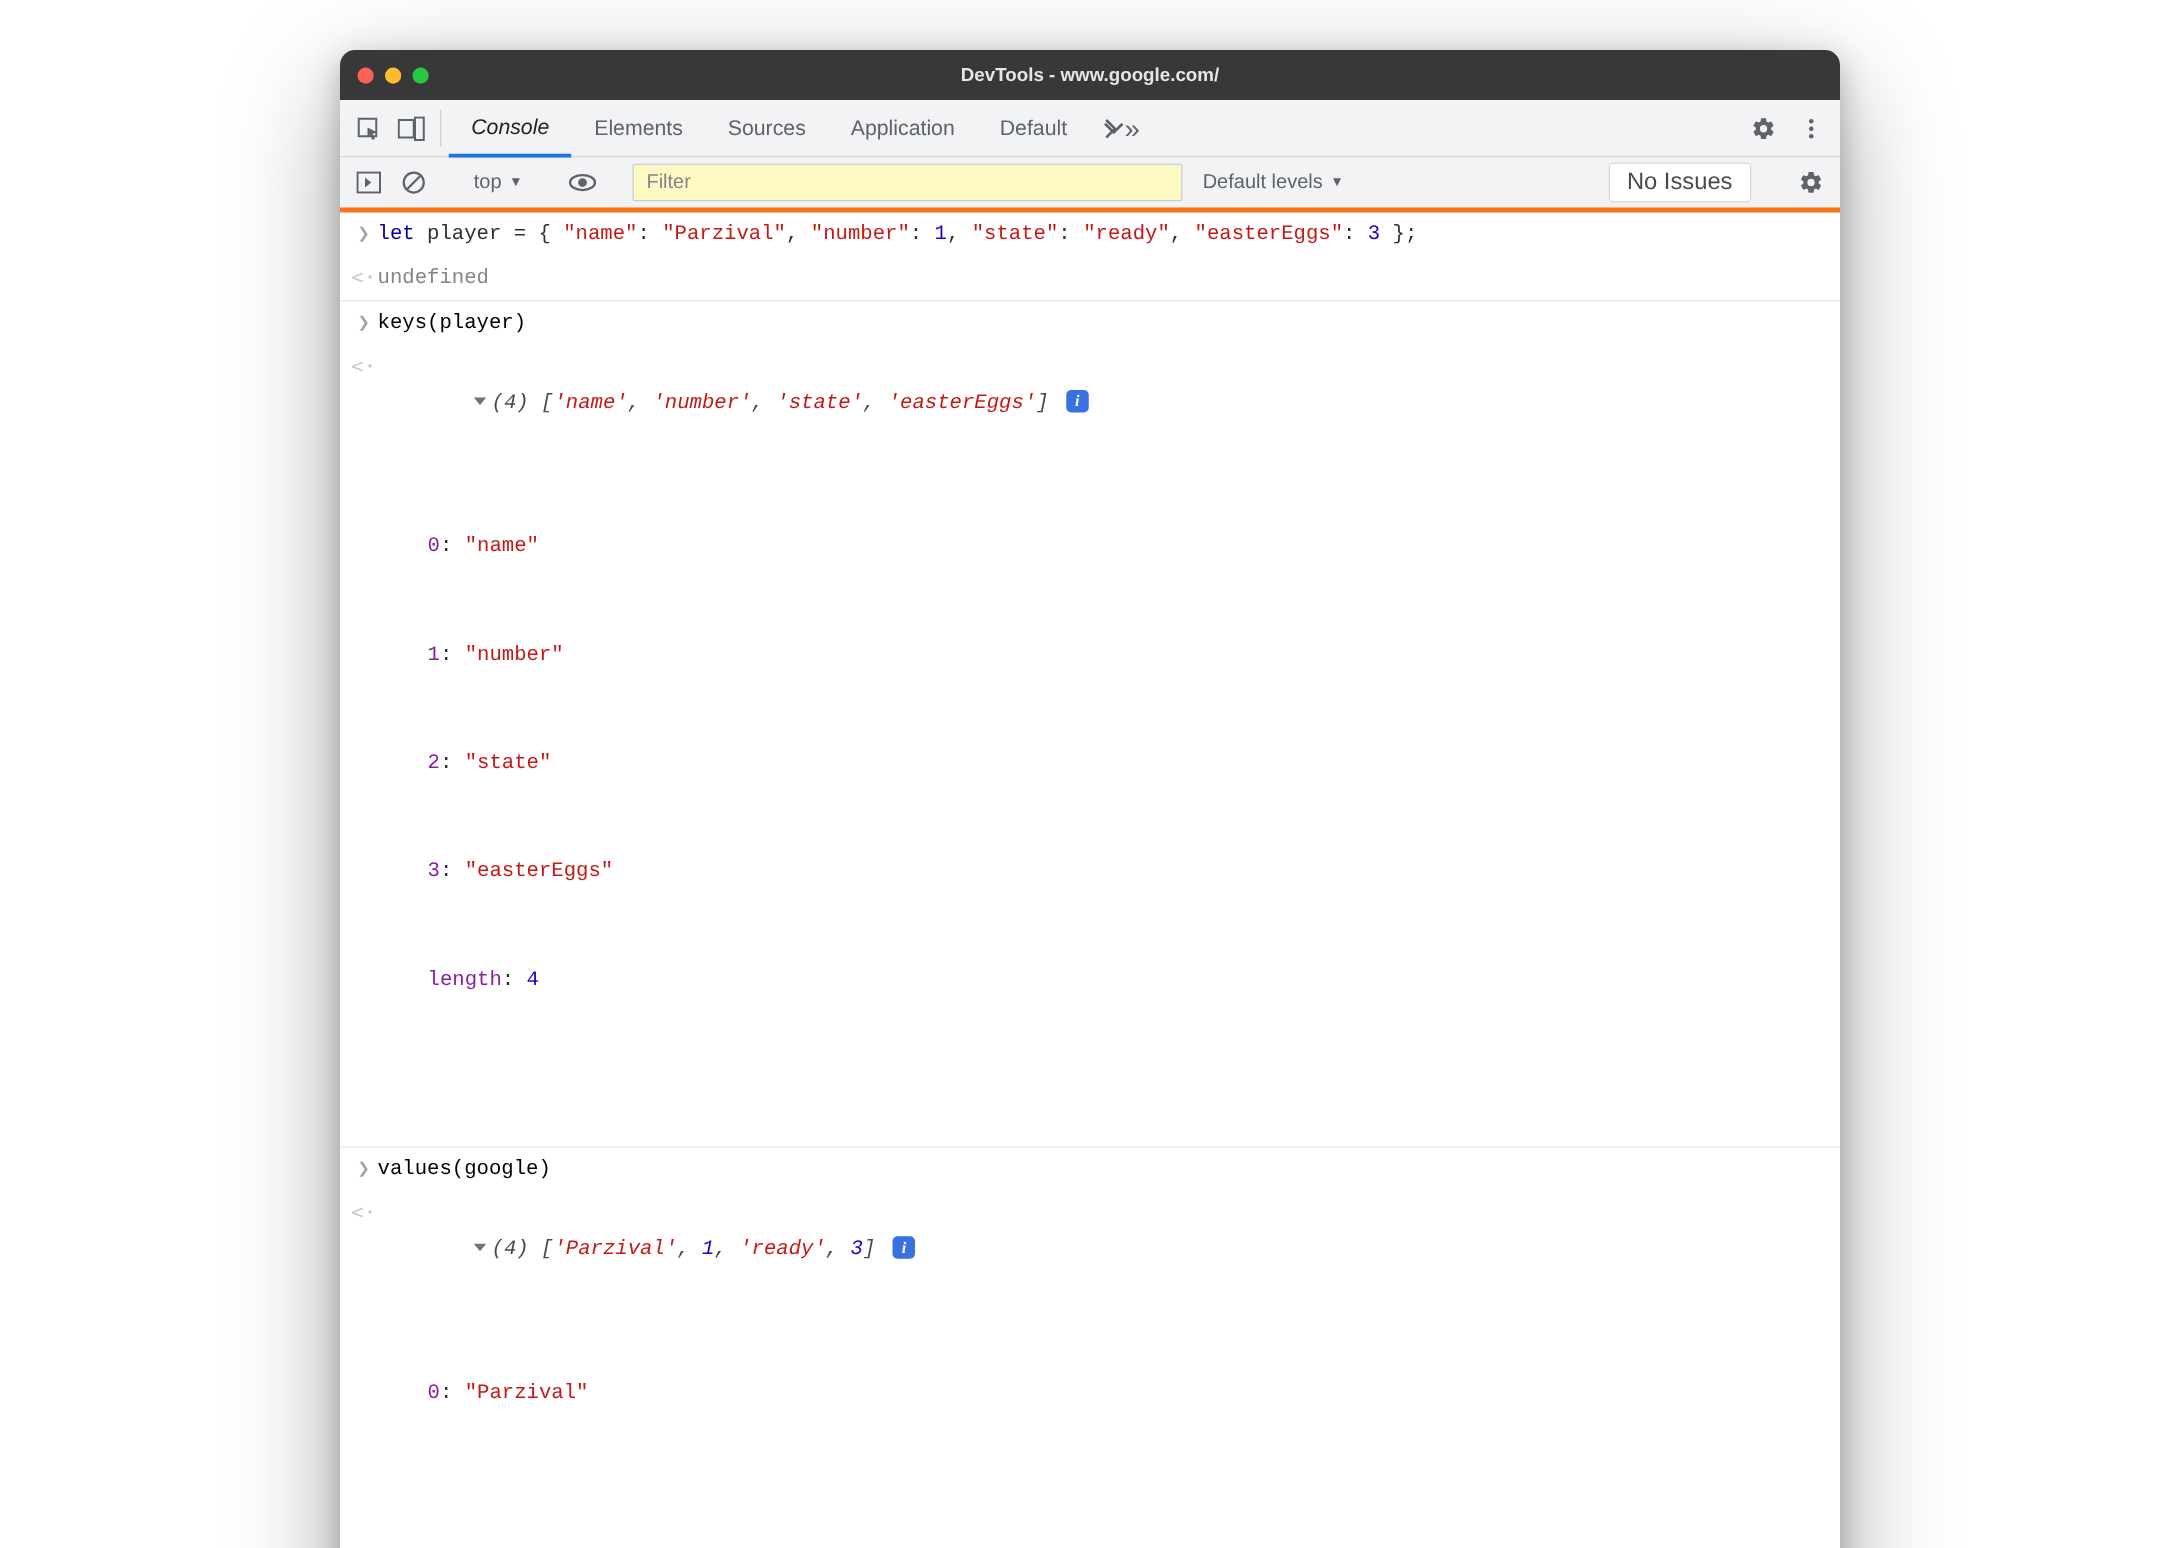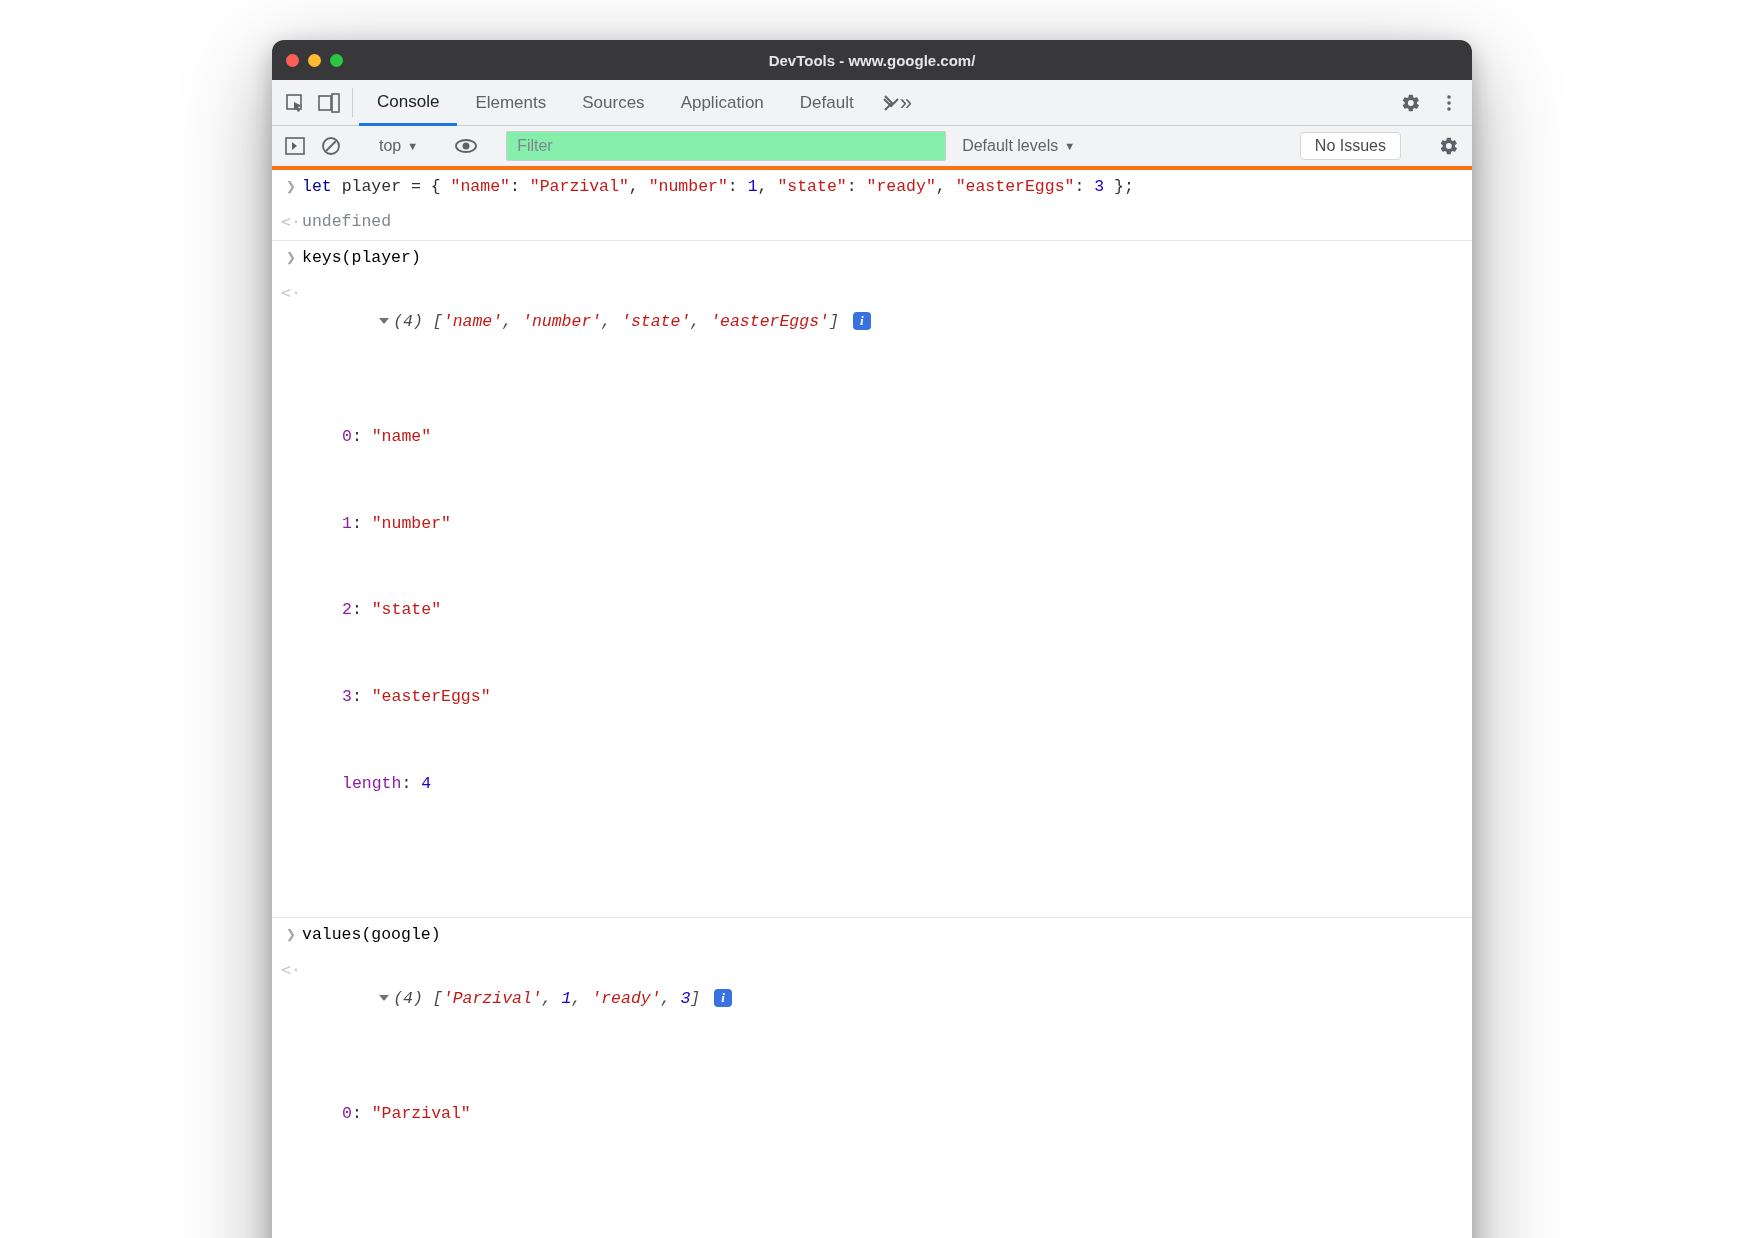--- a/index.html
+++ b/index.html
@@ -46,49 +46,49 @@
   }
   .tb-iconbtn {
     width: 34px; display:flex; align-items:center; justify-content:center;
     color:#5f6368;
   }
   .tb-sep { width:1px; background:#cacdd1; margin: 8px 6px; }
   .tab {
     display:flex; align-items:center; padding: 0 18px;
     color:#5f6368; font-size:17px; cursor:pointer;
   }
-  .tab.active { color:#202124; border-bottom: 3px solid #1a73e8; font-weight:500; margin-bottom:-1px;}
+  .tab.active { color:#202124; border-bottom: 3px solid #1a73e8; font-weight:500; margin-bottom:-1px;font-style:italic;}
   .tb-right { margin-left:auto; display:flex; align-items:center; gap:4px; }
   .more-arrow { color:#5f6368; padding:0 10px; display:flex;align-items:center;}
   .toolbar {
     height: 44px;
     background:#f1f3f4;
     border-bottom:4px solid #f97316;
     display:flex; align-items:center;
     padding: 0 8px; gap:6px;
   }
   .tool-iconbtn {
     width:30px; height:30px; display:flex;align-items:center;justify-content:center;
     color:#5f6368; border-radius:4px;
   }
   .context-select {
     padding:4px 8px; color:#5f6368; font-size:16px; display:flex;align-items:center;gap:6px;
   }
   .filter-input {
     flex: 0 0 auto; width:440px; height:30px;
-    border:1px solid #cacdd1; background:#86efac; border-radius:2px;
+    border:1px solid #cacdd1; background:#fef9c3; border-radius:2px;
     padding:2px 10px; font-size:16px; color:#5f6368;
   }
   .filter-input::placeholder{color:#80868b;}
   .levels {
     color:#5f6368; font-size:16px; padding:0 10px; display:flex;align-items:center;gap:6px;justify-content:flex-end;
   }
   .issues-btn {
     border:1px solid #d5d5d5; background:#fff; padding:4px 14px;
-    font-size:16px; color:#4a4a4a; border-radius:4px;
+    font-size:19px; color:#4a4a4a; border-radius:4px;
   }
   .tool-right { margin-left:auto; display:flex;align-items:center;gap:10px;}
   
   .console {
     font-family: Menlo, Consolas, "Courier New", monospace;
     font-size: 16.5px; line-height:1.75;
     padding-bottom: 10px;
   }
   .row {
     display:flex; align-items:flex-start;

